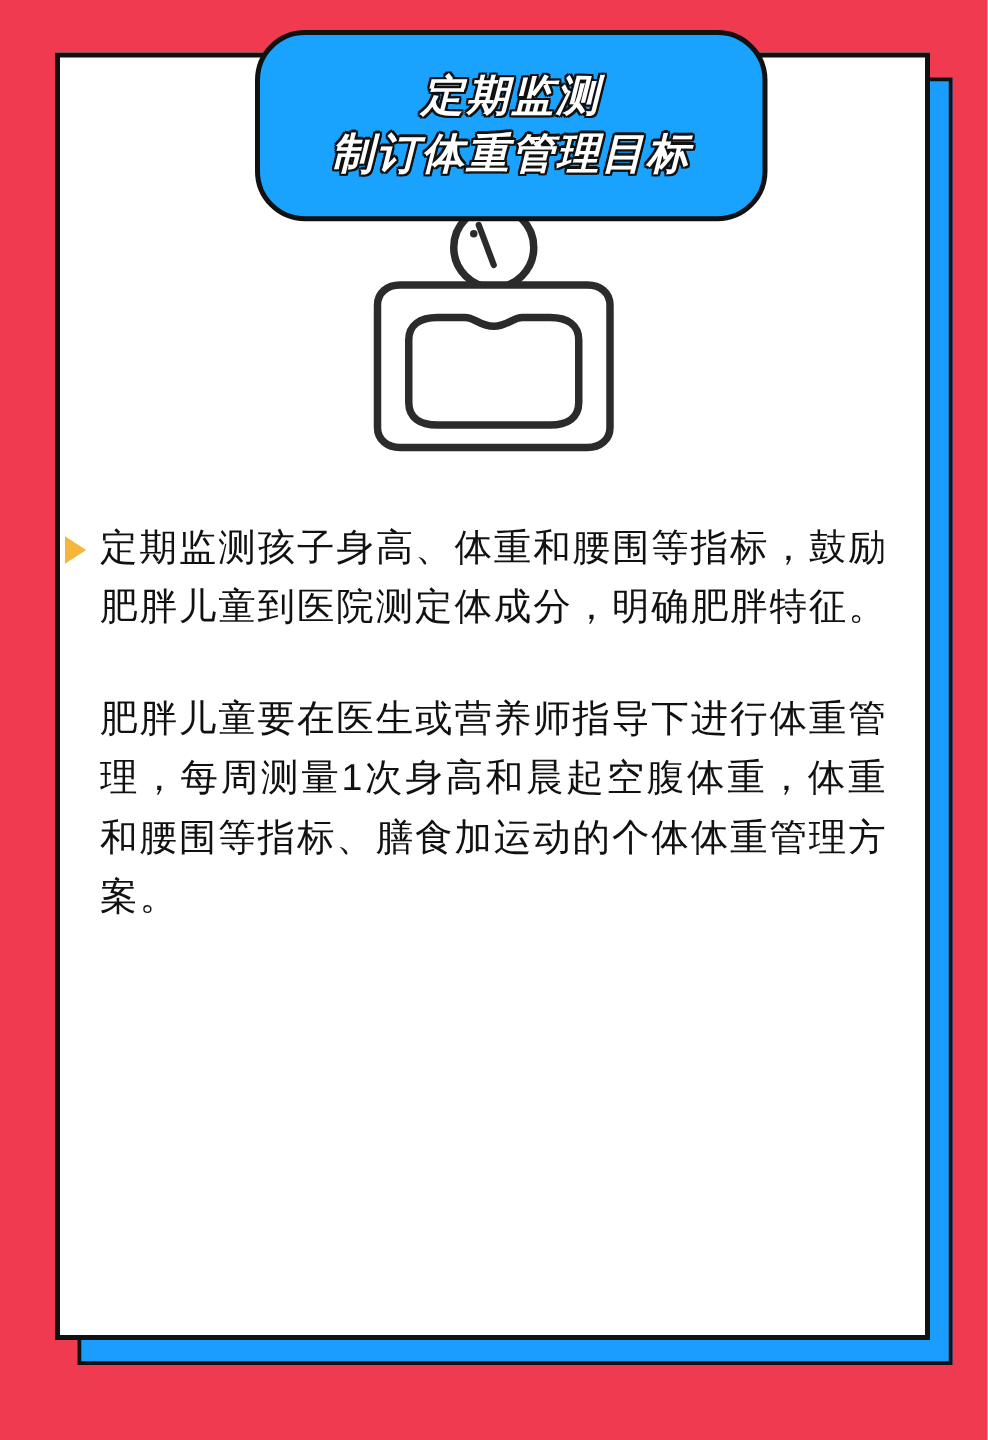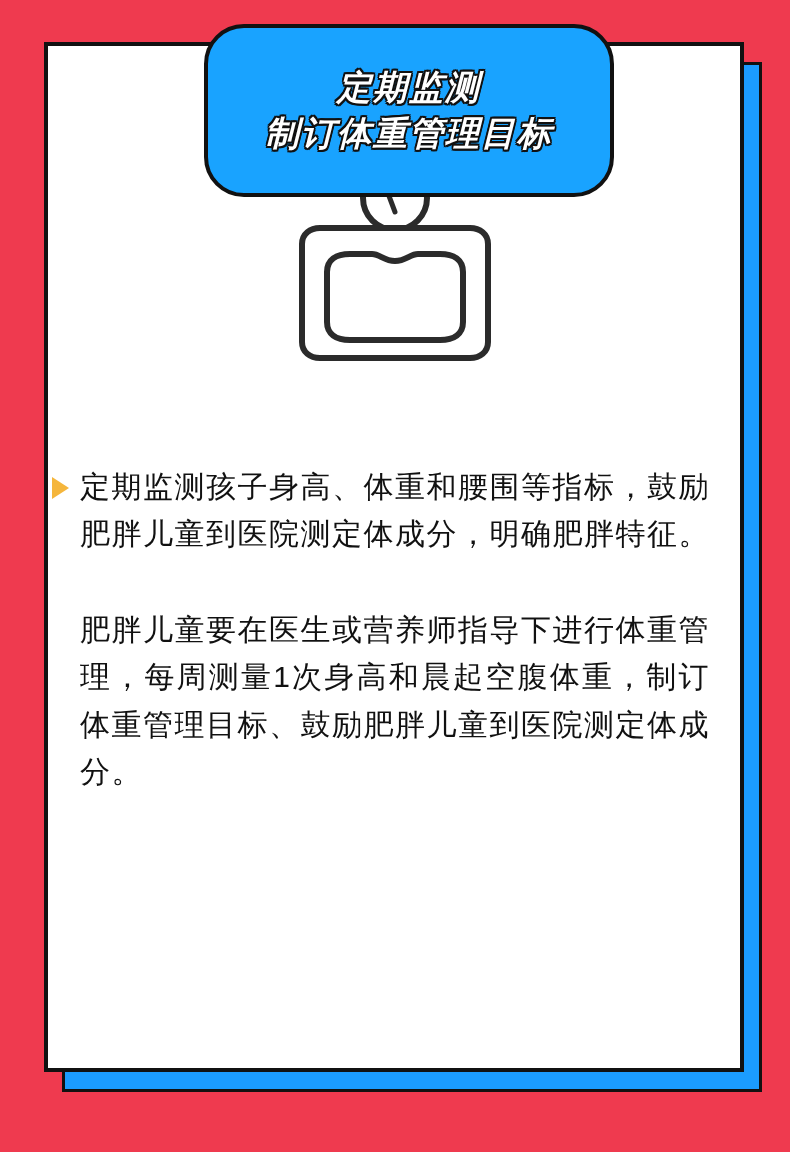--- a/index.html
+++ b/index.html
@@ -36,21 +36,21 @@
     border: 4px solid #111111;
     box-sizing: border-box;
   }
 
   
   .header-pill {
     position: absolute;
     left: 204px;
     top: 24px;
     width: 410px;
-    height: 173px;
+    height: 153px;
     background: #19a3ff;
     border: 4px solid #111111;
     border-radius: 40px;
     box-sizing: border-box;
     display: flex;
     flex-direction: column;
     align-items: center;
     justify-content: center;
     z-index: 5;
   }
@@ -90,21 +90,20 @@
   }
   .para {
     position: relative;
     color: #111111;
     font-size: 30px;
     line-height: 1.58;
     letter-spacing: 1.5px;
     text-align: justify;
     text-justify: inter-ideograph;
     margin-bottom: 42px;
-    margin-top: 48px;
   }
   .para.first {
     padding-left: 0;
   }
   .bullet-marker {
     position: absolute;
     left: -28px;
     top: 14px;
     width: 0;
     height: 0;
@@ -156,17 +155,17 @@
 </div>
 
 <div class="content">
 
   <div class="para first">
     <span class="bullet-marker"></span>
     <span>定期监测孩子身高、体重和腰围等指标，鼓励肥胖儿童到医院测定体成分，明确肥胖特征。</span>
   </div>
 
   <div class="para">
-    <span>肥胖儿童要在医生或营养师指导下进行体重管理，每周测量1次身高和晨起空腹体重，制订体重管理目标、鼓励肥胖儿童到医院测定体成分。</span>
+    <span>肥胖儿童要在医生或营养师指导下进行体重管理，每周测量1次身高和晨起空腹体重，体重和腰围等指标、膳食加运动的个体体重管理方案。</span>
   </div>
 
 
 </div>
 
 </body></html>

